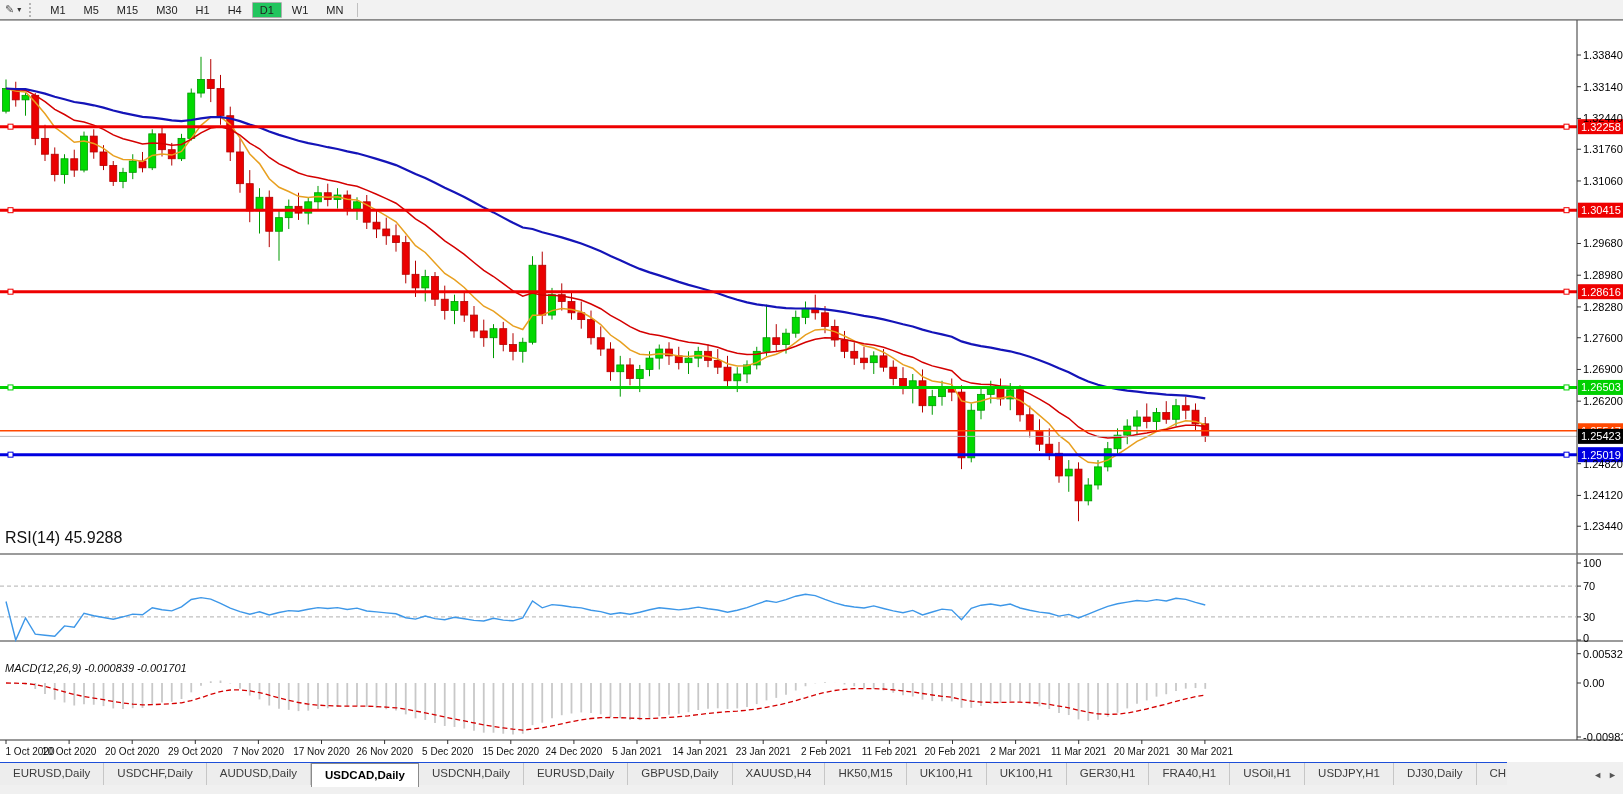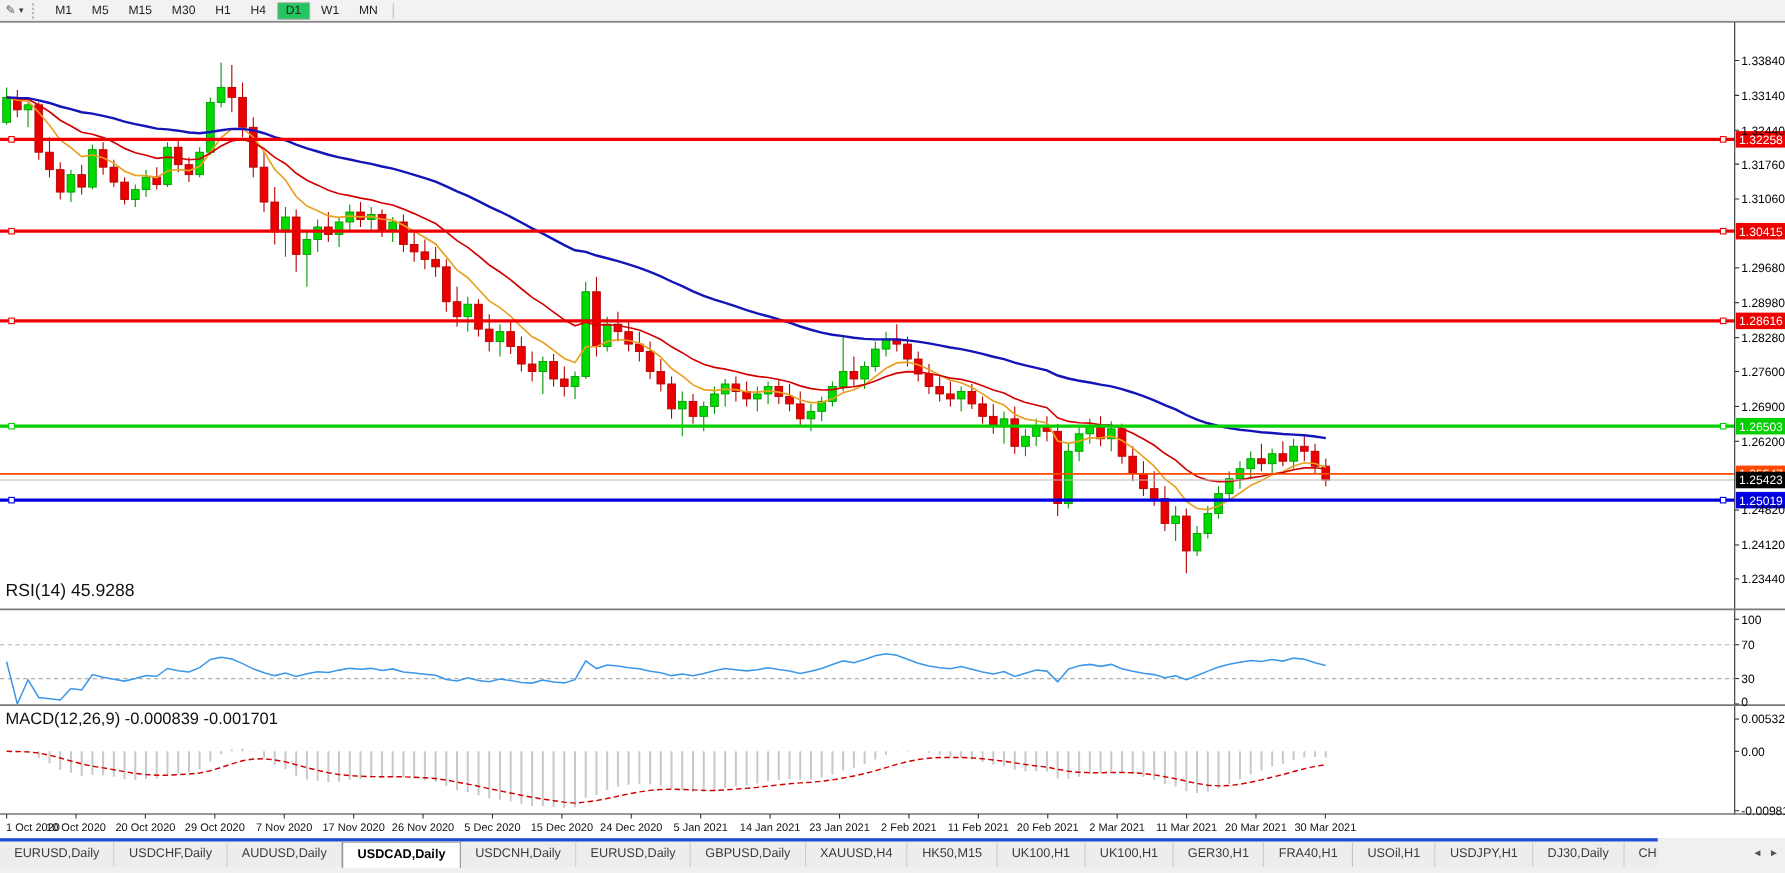--- a/index.html
+++ b/index.html
@@ -11,24 +11,24 @@
   .tool-caret{color:#333;font-size:8px;padding-right:4px;}
   .grip{width:6px;height:14px;border-left:2px dotted #b5b5b5;margin:0 4px;}
   .tf-btn{padding:1px 7px;margin:0 1px;border:1px solid transparent;border-radius:1px;cursor:default;}
   .tf-btn.active{background:#22c55e;border:1px solid #aeaeae;}
   .vsep{width:1px;height:14px;background:#c0c0c0;margin:0 5px;}
   
   .pane-label{position:absolute;font-size:12px;color:#111;white-space:pre;z-index:5;}
   #symline{left:6px;top:24px;}
   #symline .caret{font-size:9px;color:#222;margin-right:4px;}
   #rsiline{left:5px;top:529px;font-size:16px;}
-  #macdline{left:5px;top:645px;font-size:15px;}
+  #macdline{left:5px;top:662px;font-size:11px;font-style:italic;}
   
   #tabbar{position:absolute;left:0;top:762px;width:1507px;height:24px;background:#f0f0f0;
-    border-top:3px solid #1d4ed8;display:flex;align-items:center;overflow:hidden;}
+    border-top:1px solid #1d4ed8;display:flex;align-items:flex-start;overflow:hidden;}
   .tab{flex:0 0 auto;font-size:11.5px;color:#3c3c3c;padding:4px 13px 5px 13px;border-right:1px solid #c6c6c6;
     background:#ededed;height:13px;line-height:13px;cursor:default;}
   .tab.active{background:#ffffff;color:#000;font-weight:bold;border:1px solid #8a8a8a;border-bottom:none;
     height:15px;line-height:15px;margin-top:0;}
   #tabscroll{position:absolute;right:0;top:766px;height:18px;display:flex;align-items:center;
     background:#f0f0f0;padding:0 3px;z-index:6;}
   #tabscroll span{font-size:9px;color:#555;padding:0 3px;cursor:default;}
   svg text{font-family:"Liberation Sans",sans-serif;}
 </style>
 </head>

